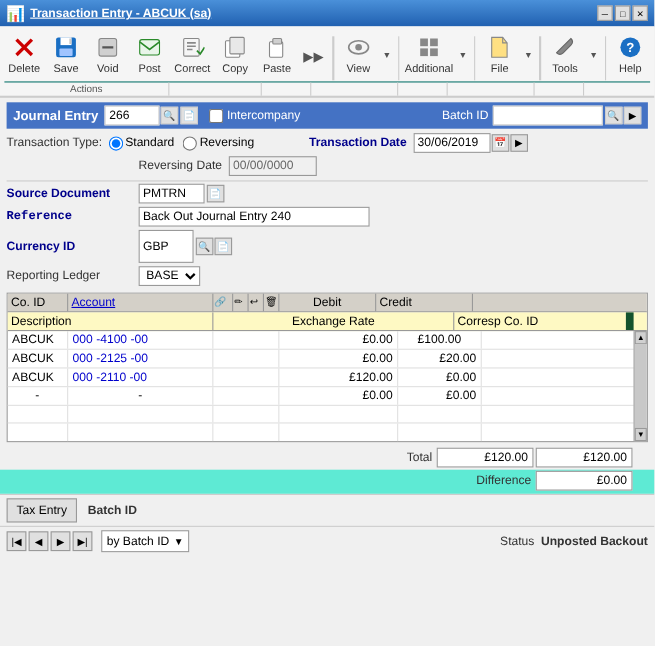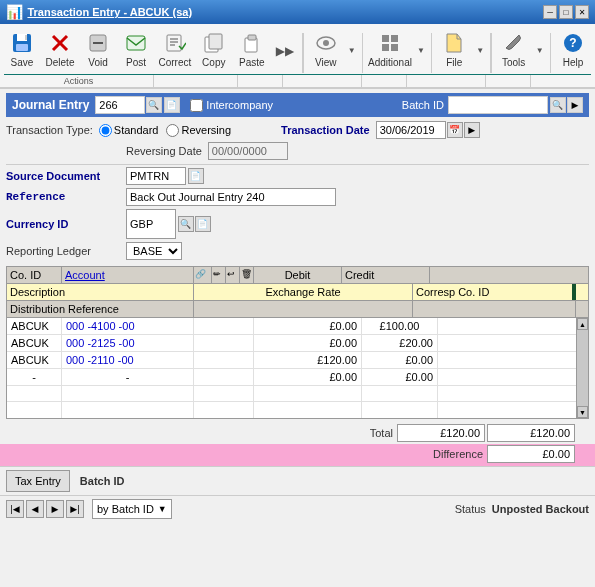--- a/index.html
+++ b/index.html
@@ -83,39 +83,39 @@
     <div class="chrome-btn">─</div>
     <div class="chrome-btn">□</div>
     <div class="chrome-btn">✕</div>
   </div>
 </div>
 
 <div class="toolbar">
   <div class="toolbar-buttons">
 
     <div class="toolbar-btn">
+      <div class="icon icon-delete">
+        <svg width="22" height="22" viewBox="0 0 22 22">
+            <line x1="4" y1="4" x2="18" y2="18" stroke="#c00" stroke-width="3"></line>
+            <line x1="18" y1="4" x2="4" y2="18" stroke="#c00" stroke-width="3"></line>
+          </svg>
+      </div>
+      <span class="label">Delete</span>
+    </div>
+
+    <div class="toolbar-btn">
       <div class="icon icon-save">
         <svg width="22" height="22" viewBox="0 0 22 22">
             <rect x="2" y="2" width="18" height="18" rx="2" fill="#1a6fc4"></rect>
             <rect x="6" y="2" width="10" height="7" fill="#fff"></rect>
             <rect x="5" y="12" width="12" height="7" rx="1" fill="#a0c4ff"></rect>
             <rect x="14" y="3" width="2" height="5" fill="#ccc"></rect>
           </svg>
       </div>
       <span class="label">Save</span>
-    </div>
-
-    <div class="toolbar-btn">
-      <div class="icon icon-delete">
-        <svg width="22" height="22" viewBox="0 0 22 22">
-            <line x1="4" y1="4" x2="18" y2="18" stroke="#c00" stroke-width="3"></line>
-            <line x1="18" y1="4" x2="4" y2="18" stroke="#c00" stroke-width="3"></line>
-          </svg>
-      </div>
-      <span class="label">Delete</span>
     </div>
 
     <div class="toolbar-btn">
       <div class="icon">
         <svg width="22" height="22" viewBox="0 0 22 22">
             <rect x="3" y="3" width="16" height="16" rx="2" fill="#d0d0d0" stroke="#888"></rect>
             <line x1="6" y1="11" x2="16" y2="11" stroke="#555" stroke-width="2"></line>
           </svg>
       </div>
       <span class="label">Void</span>
@@ -321,30 +321,24 @@
     <div style="width:14px; padding:2px 1px; font-size:9px; border-right:1px solid #999;">↩</div>
     <div style="width:14px; padding:2px 1px; font-size:9px; border-right:1px solid #999;">🗑</div>
     <div style="width:88px; padding:2px 3px; font-size:11px; border-right:1px solid #999; text-align:center;">Debit</div>
     <div style="width:88px; padding:2px 3px; font-size:11px; border-right:1px solid #999;">Credit</div>
     <div style="width:12px;"></div>
   </div>
 
   <div style="display:flex; background:#fef9c3; border-bottom:1px solid #999;">
     <div style="width:187px; padding:2px 3px; font-size:11px; border-right:1px solid #999;">Description</div>
     <div style="width:219px; padding:2px 3px; font-size:11px; border-right:1px solid #999; text-align:center;">Exchange Rate</div>
-    <div style="flex:1; padding:2px 3px; font-size:11px; border-right:4px solid #14532d;">Corresp Co. ID</div>
+    <div style="flex:1; padding:2px 3px; font-size:11px; border-right:7px solid #14532d;">Corresp Co. ID</div>
     <div style="width:12px;"></div>
   </div>
 
-  <div style="display:flex; background:#d4d0c8; border-bottom:1px solid #999;">
-    <div style="width:187px; padding:2px 3px; font-size:11px; border-right:1px solid #999;">Distribution Reference</div>
-    <div style="width:219px; padding:2px 3px; font-size:11px; border-right:1px solid #999;"></div>
-    <div style="flex:1; padding:2px 3px; font-size:11px; border-right:1px solid #999;"></div>
-    <div style="width:12px;"></div>
-  </div>
 
   <div style="position:relative;">
 
     <div style="display:flex; border-bottom:1px solid #e0e0e0;">
       <div style="width:55px; padding:2px 4px; font-size:11px; border-right:1px solid #e0e0e0;">ABCUK</div>
       <div style="width:132px; padding:2px 4px; font-size:11px; border-right:1px solid #e0e0e0; color:#0000cc;">000 -4100 -00</div>
       <div style="width:60px; padding:2px 4px; font-size:11px; border-right:1px solid #e0e0e0;"></div>
       <div style="width:108px; padding:2px 4px; font-size:11px; border-right:1px solid #e0e0e0; text-align:right;">£0.00</div>
       <div style="width:76px; padding:2px 4px; font-size:11px; border-right:1px solid #e0e0e0; text-align:center;">£100.00</div>
       <div style="width:12px;"></div>
@@ -402,21 +396,21 @@
     </div>
   </div>
 </div>
 
 <div style="display:flex; align-items:center; padding:3px 6px 2px 6px; background:#f0f0f0;">
   <span style="margin-left:auto; margin-right:4px; font-size:11px; color:#333;">Total</span>
   <input type="text" style="width: 88px; text-align: right; font-size: 11px; border: 1px solid rgb(153, 153, 153); background: rgb(255, 255, 255); padding: 1px 4px; height: 18px;" value="£120.00">
   <input type="text" style="width: 88px; text-align: right; font-size: 11px; border: 1px solid rgb(153, 153, 153); background: rgb(255, 255, 255); padding: 1px 4px; height: 18px; margin-left: 2px; margin-right: 14px;" value="£120.00">
 </div>
 
-<div style="display:flex; align-items:center; padding:1px 6px 3px 6px; background:#f9a8d4;">
+<div style="display:flex; align-items:center; padding:1px 6px 3px 6px; background:#5eead4;">
   <div style="margin-left:auto; display:flex; align-items:center;">
     <span style="font-size:11px; color:#333; margin-right:4px;">Difference</span>
     <input type="text" style="width: 88px; text-align: right; font-size: 11px; border: 1px solid rgb(153, 153, 153); background: rgb(255, 255, 255); padding: 1px 4px; height: 18px; margin-right: 14px;" value="£0.00">
   </div>
 </div>
 
 <div style="display:flex; align-items:center; padding:3px 6px; background:#f0f0f0; border-top:1px solid #ccc;">
   <button style="border:1px solid #999; background:#e0e0e0; padding:2px 8px; font-size:11px; cursor:pointer; height:22px;">Tax Entry</button>
   <span style="margin-left:10px; font-size:11px; color:#333; font-weight:bold;">Batch ID</span>
 </div>

